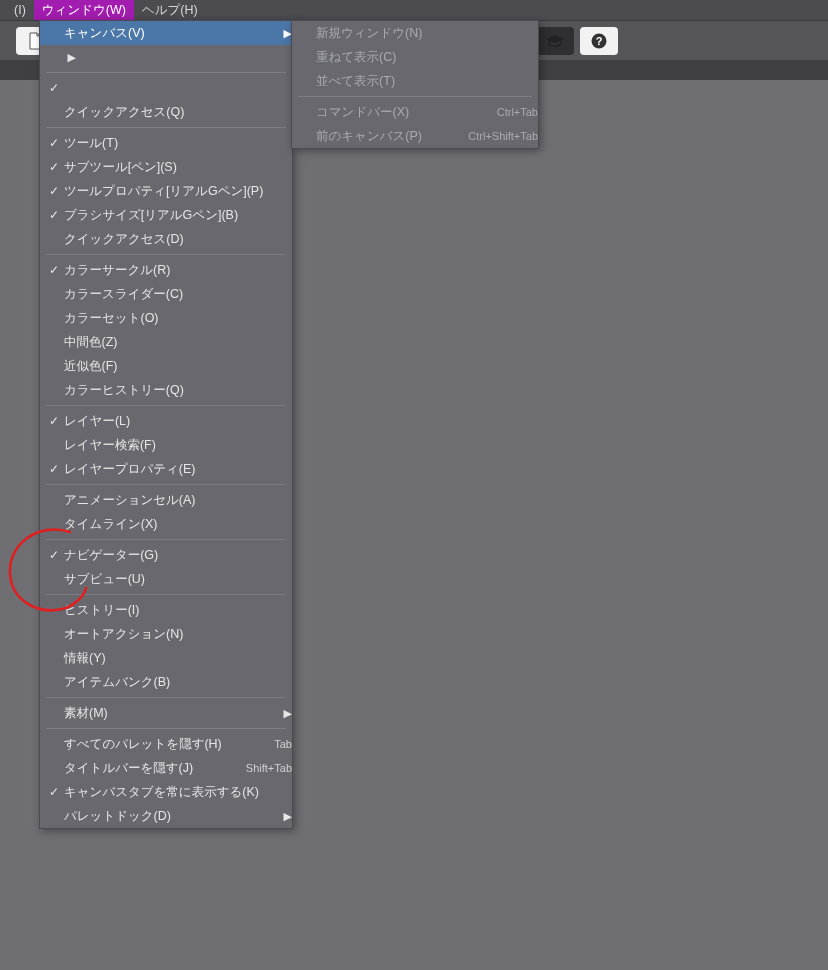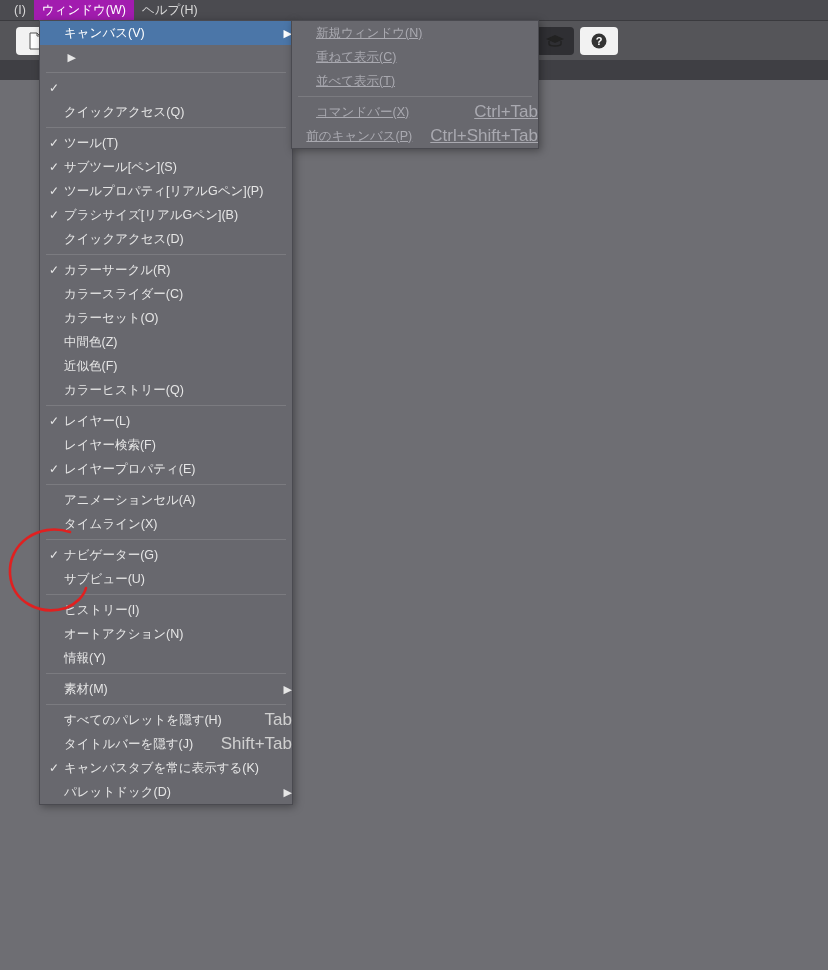--- a/index.html
+++ b/index.html
@@ -123,37 +123,36 @@
     white-space: nowrap;
     cursor: default;
     position: relative;
   }
   .menu-item.highlight {
     background: #4b76a8;
     color: #ffffff;
   }
   .menu-item.disabled {
     color: #a9a9b0;
-    text-decoration: underline;
   }
   .menu-item .check {
     width: 20px;
     display: inline-flex;
     justify-content: center;
     color: #e6e6e6;
     font-size: 12px;
   }
   .menu-item.highlight .check { color:#fff; }
   .menu-item .label {
     flex: 1;
   }
   .menu-item .shortcut {
     margin-left: 18px;
     color: #d0d0d0;
-    font-size: 17px;
+    font-size: 11px;
   }
   .menu-item.disabled .shortcut { color:#a9a9b0; }
   .menu-item .arrow {
     width: 12px;
     text-align: right;
     color: #e6e6e6;
     font-size: 11px;
   }
   .menu-item.highlight .arrow { color:#fff; }
 
@@ -311,20 +310,24 @@
       <span class="label">ヒストリー(I)</span>
     </div>
     <div class="menu-item">
       <span class="check"></span>
       <span class="label">オートアクション(N)</span>
     </div>
     <div class="menu-item">
       <span class="check"></span>
       <span class="label">情報(Y)</span>
     </div>
+    <div class="menu-item">
+      <span class="check"></span>
+      <span class="label">アイテムバンク(B)</span>
+    </div>
     <div class="menu-sep"></div>
     <div class="menu-item">
       <span class="check"></span>
       <span class="label">素材(M)</span>
       <span class="arrow">▶</span>
     </div>
     <div class="menu-sep"></div>
     <div class="menu-item">
       <span class="check"></span>
       <span class="label">すべてのパレットを隠す(H)</span>

